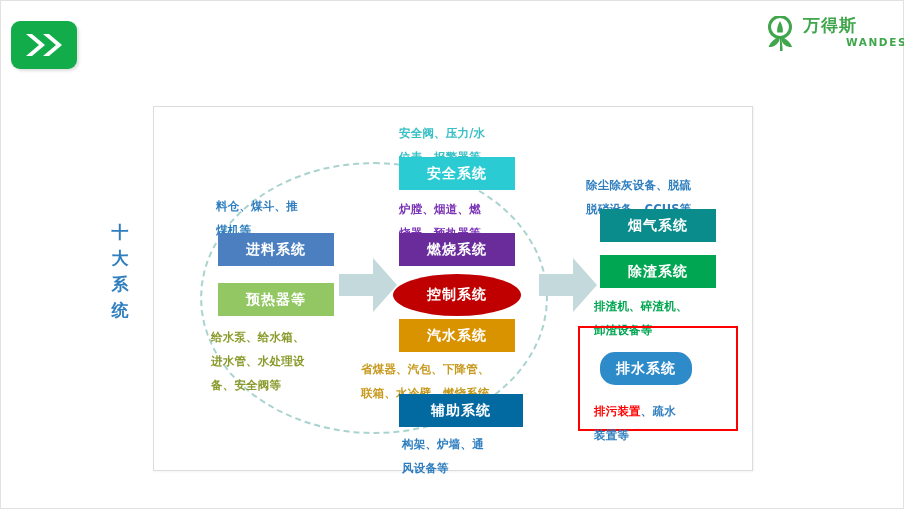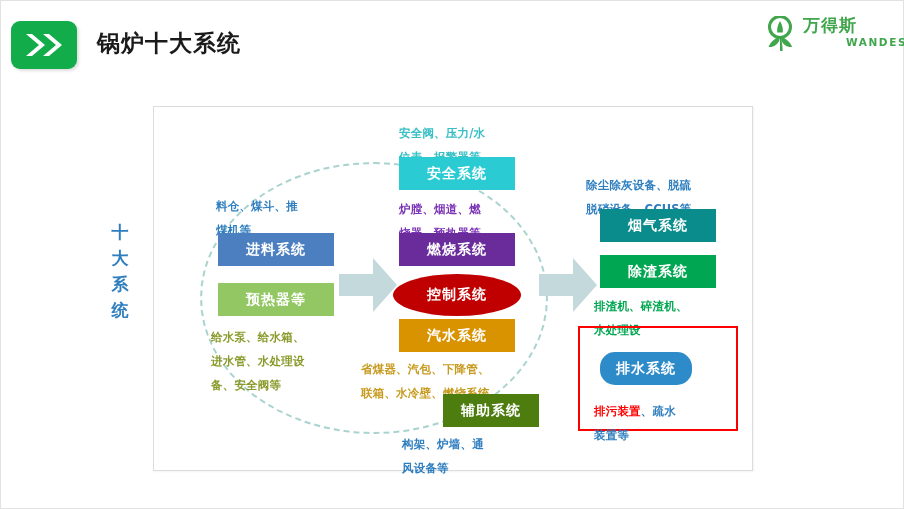--- a/index.html
+++ b/index.html
@@ -92,21 +92,20 @@
 
   <div id="header-bar">
 
     <div id="chevron-badge">
       <svg width="40" height="26" viewBox="0 0 40 26" aria-hidden="true">
         <path d="M2 2 L15 13 L2 24 L8 24 L21 13 L8 2 Z" fill="#ffffff"></path>
         <path d="M19 2 L32 13 L19 24 L25 24 L38 13 L25 2 Z" fill="#ffffff"></path>
       </svg>
     </div>
 
-    <div id="page-title">锅炉十大系统</div>
 
     <div id="brand-logo">
       <svg id="brand-mark" viewBox="0 0 34 36" aria-hidden="true">
         <circle cx="17" cy="11" r="10.5" fill="none" stroke="#3FA64B" stroke-width="3"></circle>
         <path d="M17 5 C14.6 9 13.8 13 14.2 16.5 L19.8 16.5 C20.2 13 19.4 9 17 5 Z" fill="#3FA64B"></path>
         <path d="M17 20 C17 26 17 31 17 35 L19.6 35 C19.6 30 19 25 17 20 Z" fill="#3FA64B"></path>
         <path d="M16.2 21 C11.5 22.5 7.5 26 5.5 31 C10.5 31.5 14.8 28.5 16.6 24 Z" fill="#3FA64B"></path>
         <path d="M18.4 21 C23.1 22.5 27.1 26 29.1 31 C24.1 31.5 19.8 28.5 18 24 Z" fill="#3FA64B"></path>
       </svg>
       <div id="brand-cn">万得斯</div>
@@ -153,34 +152,34 @@
 
     <div class="sys-box" style="left:245px; top:126px; width:116px; height:33px; background:#6A2C9B;">燃烧系统</div>
 
     <div class="sys-box sys-oval" style="left:239px; top:167px; width:128px; height:42px; background:#C00000;">控制系统</div>
 
     <div class="sys-box" style="left:245px; top:212px; width:116px; height:33px; background:#D99300;">汽水系统</div>
 
     <div class="caption" style="left:207px; top:250px; width:196px; color:#C79A1E; white-space:pre-line;">省煤器、汽包、下降管、
 联箱、水冷壁、燃烧系统</div>
 
-    <div class="sys-box" style="left:245px; top:287px; width:96px; height:33px; background:#4d7c0f;margin-left:44px;">辅助系统</div>
+    <div class="sys-box" style="left:245px; top:287px; width:124px; height:33px; background:#0369a1;">辅助系统</div>
 
     <div class="caption" style="left:248px; top:325px; width:132px; color:#2E7EBF; white-space:pre-line;">构架、炉墙、通
 风设备等</div>
 
     <div class="caption" style="left:432px; top:66px; width:160px; color:#2E7EBF; white-space:pre-line;">除尘除灰设备、脱硫
 脱硝设备、CCUS等</div>
 
     <div class="sys-box" style="left:446px; top:102px; width:116px; height:33px; background:#0A8C8C;">烟气系统</div>
 
     <div class="sys-box" style="left:446px; top:148px; width:116px; height:33px; background:#00A651;">除渣系统</div>
 
     <div class="caption" style="left:440px; top:187px; width:146px; color:#00A651; white-space:pre-line;">排渣机、碎渣机、
-水处理设</div>
+卸渣设备等</div>
 
     <div id="highlight-frame"></div>
 
     <div class="sys-box" style="left:446px; top:245px; width:92px; height:33px; background:#2E8BC9;border-radius:15px;">排水系统</div>
 
     <div class="caption" style="left:440px; top:268px; width:148px; white-space:pre-line;">
       <span style="color:#FF0000;">排污装置</span><span style="color:#2E7EBF;">、疏水
 装置等</span>
     </div>
 

